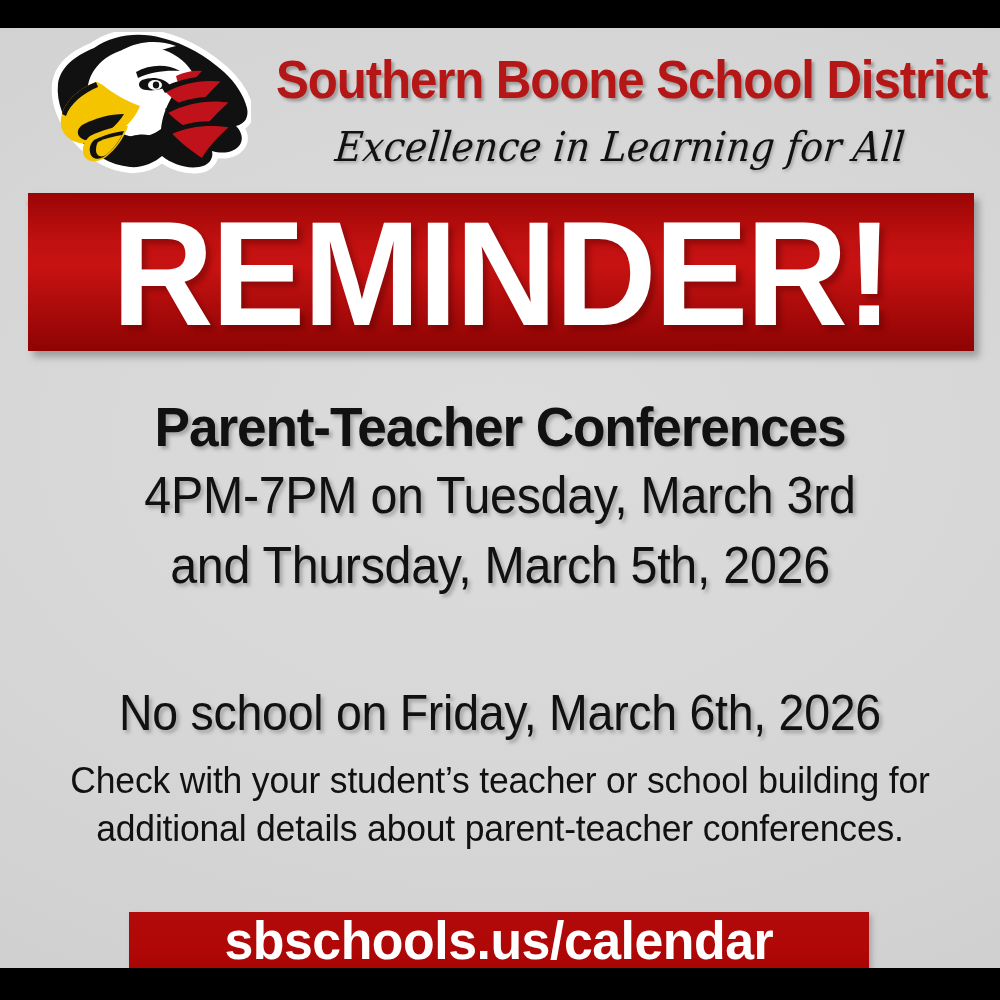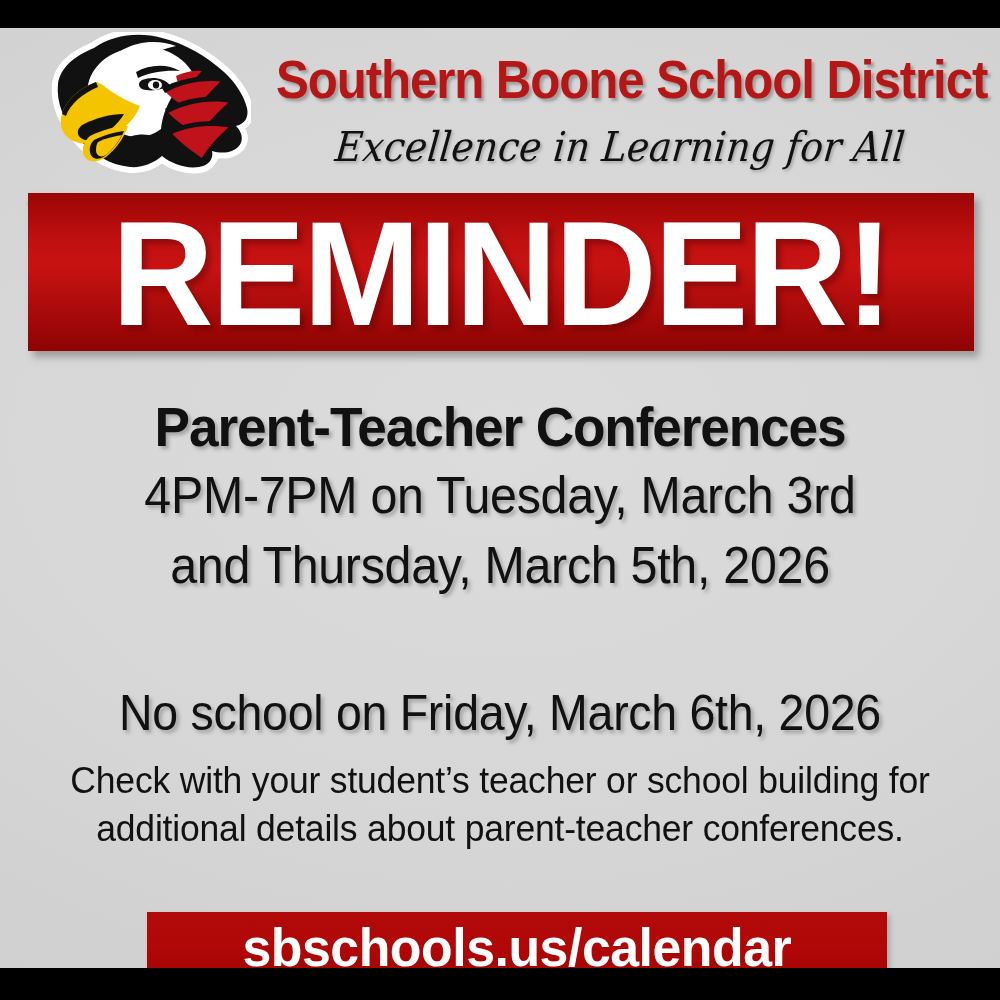--- a/index.html
+++ b/index.html
@@ -199,27 +199,27 @@
     color: #111111;
     transform: scaleX(0.96);
     transform-origin: center center;
     white-space: nowrap;
     font-family: "Liberation Sans", sans-serif;
   }
 
   
   .url-banner {
     position: absolute;
-    left: 147px;
+    left: 129px;
     top: 884px;
     width: 740px;
     height: 66px;
     background: linear-gradient(180deg, #b20a0a 0%, #b00707 55%, #a40404 100%);
     display: flex;
-    align-items: flex-end;
+    align-items: flex-start;
     justify-content: center;
     box-shadow: 3px 3px 5px rgba(120,120,120,0.45);
   }
   .url-text {
     font-family: "Liberation Sans", sans-serif;
     font-weight: bold;
     font-size: 54px;
     line-height: 56px;
     color: #ffffff;
     letter-spacing: -0.5px;

